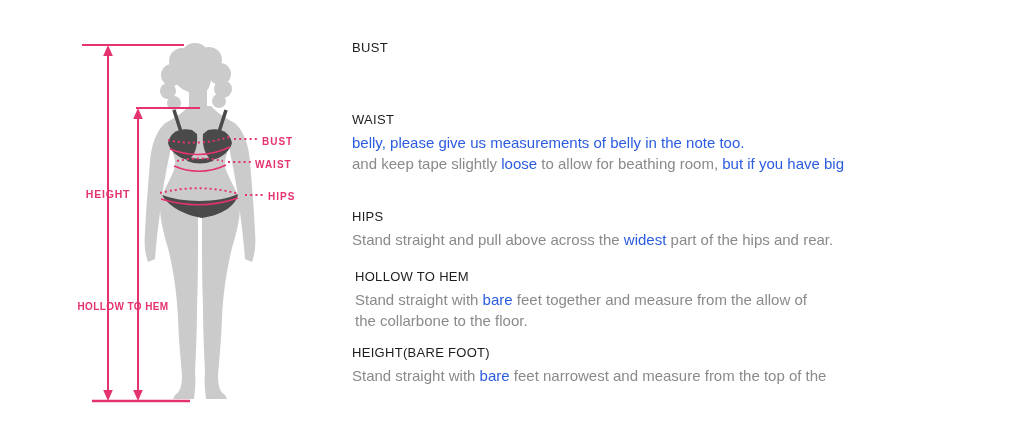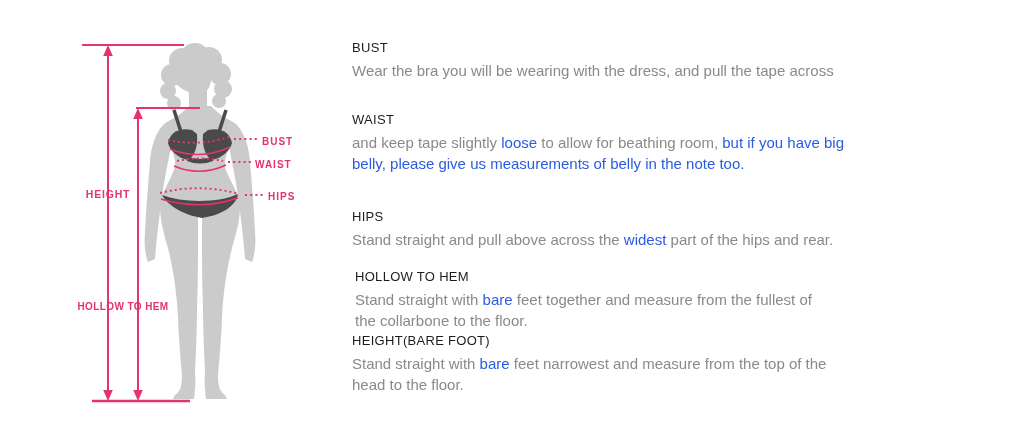--- a/index.html
+++ b/index.html
@@ -38,21 +38,21 @@
     font-size:15px;line-height:21px;
     color:var(--body-gray);
     white-space:pre;
   }
   .c-blue{color:var(--link-blue);}
   
   .sec-bust{top:40px;}
   .sec-waist{top:112px;}
   .sec-hips{top:209px;}
   .sec-hollow{top:269px;left:3px;}
-  .sec-height{top:333px;}
+  .sec-height{top:345px;}
   .fig-label{
     font-family:"Liberation Sans","DejaVu Sans",sans-serif;
     font-weight:bold;
     fill:var(--accent-pink);
   }
 </style>
 </head>
 <body>
 
 <div class="canvas">
@@ -203,40 +203,38 @@
       <text x="262" y="145" class="fig-label" font-size="10" letter-spacing="1">BUST</text>
       <text x="255" y="168" class="fig-label" font-size="10" letter-spacing="1">WAIST</text>
       <text x="268" y="200" class="fig-label" font-size="10" letter-spacing="1">HIPS</text>
     </svg>
   </div>
 
   <div class="instructions-panel">
 
     <div class="section sec-bust">
       <div class="section-heading">BUST</div>
-      <div class="section-line"><span>Wear the bra you will be wearing with the dress, and pull the tape across</span></div>
     </div>
 
     <div class="section sec-waist">
       <div class="section-heading">WAIST</div>
+      <div class="section-line"><span class="c-blue">belly, please give us measurements of belly in the note too.</span></div>
       <div class="section-line"><span>and keep tape slightly </span><span class="c-blue">loose</span><span> to allow for beathing room, </span><span class="c-blue">but if you have big</span></div>
-      <div class="section-line"><span class="c-blue">belly, please give us measurements of belly in the note too.</span></div>
     </div>
 
     <div class="section sec-hips">
       <div class="section-heading">HIPS</div>
       <div class="section-line"><span>Stand straight and pull above across the </span><span class="c-blue">widest</span><span> part of the hips and rear.</span></div>
     </div>
 
     <div class="section sec-hollow">
       <div class="section-heading">HOLLOW TO HEM</div>
-      <div class="section-line"><span>Stand straight with </span><span class="c-blue">bare</span><span> feet together and measure from the fullest of</span></div>
+      <div class="section-line"><span>Stand straight with </span><span class="c-blue">bare</span><span> feet together and measure from the allow of</span></div>
       <div class="section-line"><span>the collarbone to the floor.</span></div>
     </div>
 
     <div class="section sec-height">
       <div class="section-heading">HEIGHT(BARE FOOT)</div>
       <div class="section-line"><span>Stand straight with </span><span class="c-blue">bare</span><span> feet narrowest and measure from the top of the</span></div>
-      <div class="section-line"><span>head to the floor.</span></div>
     </div>
 
   </div>
 </div>
 
 </body></html>

